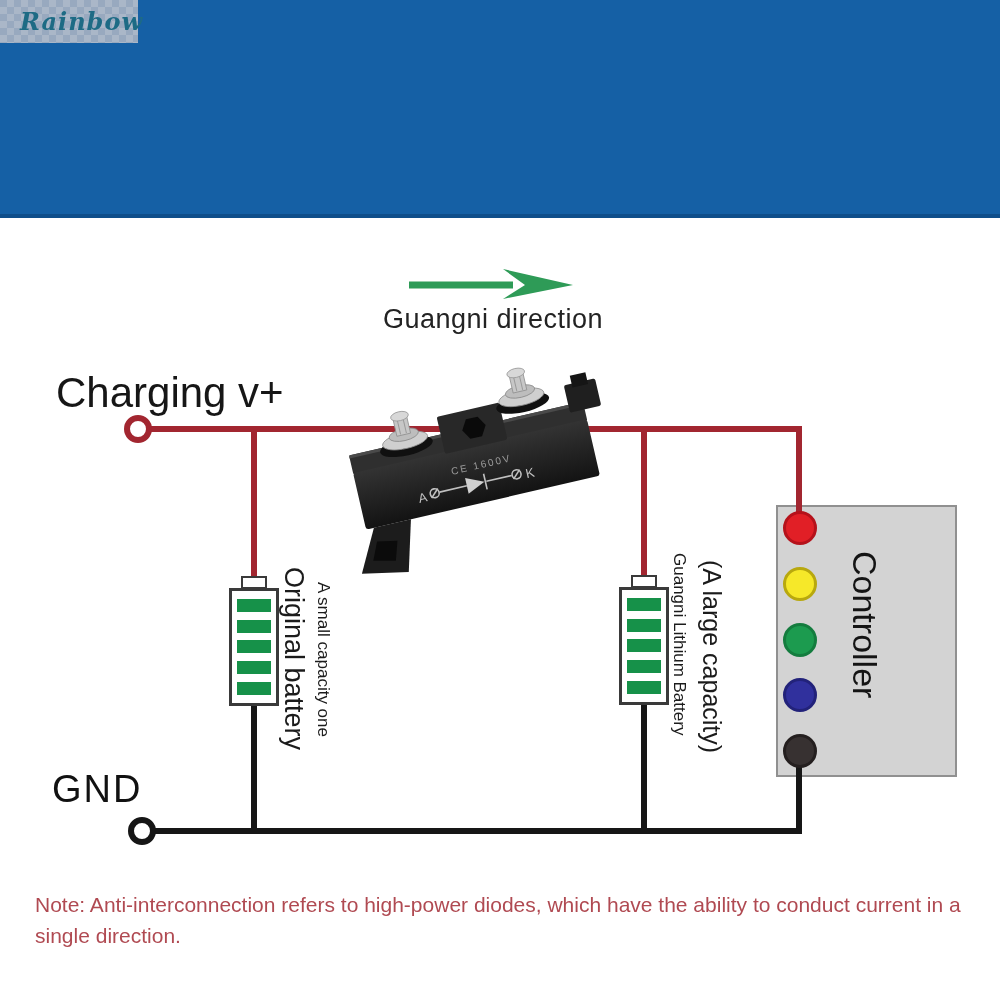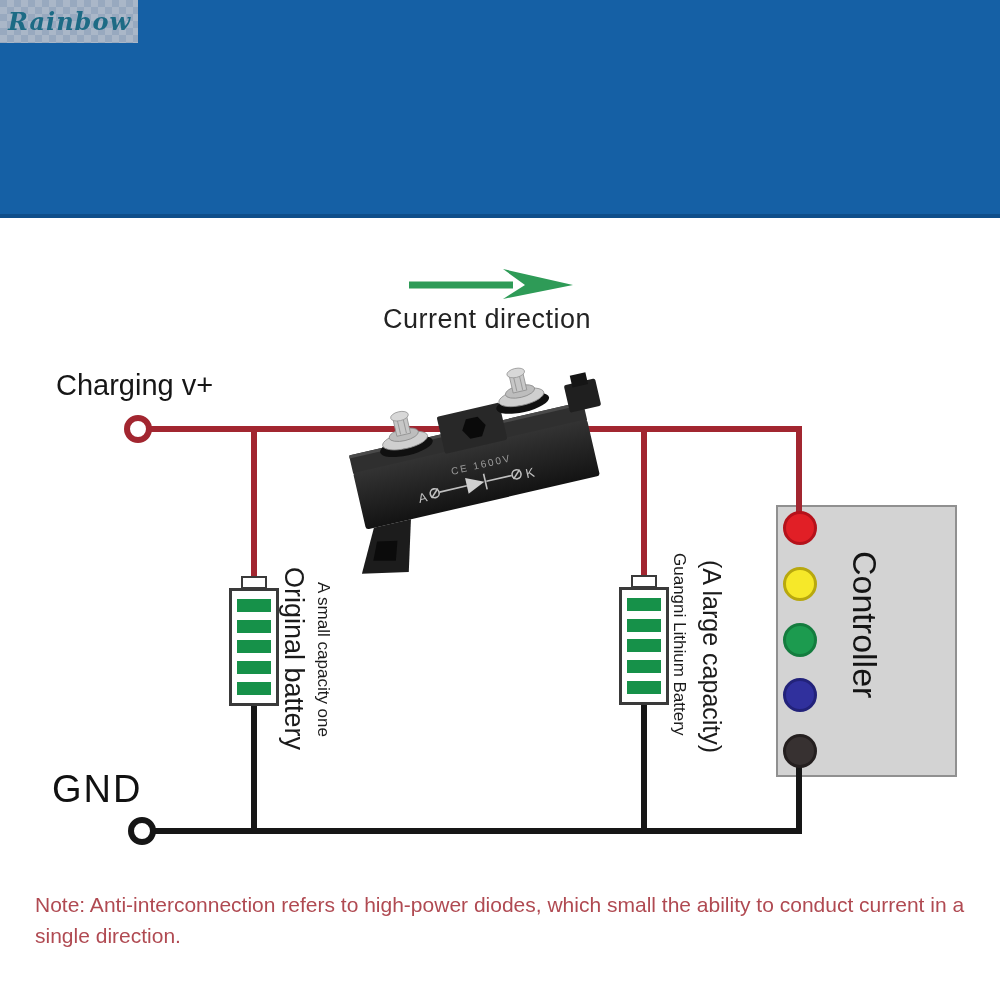--- a/index.html
+++ b/index.html
@@ -17,21 +17,21 @@
   .header {
     left: 0; top: 0; width: 1000px; height: 218px;
     background: #1560a5;
     border-bottom: 4px solid #0f4e8a;
     z-index: 1;
   }
   .logo-patch {
     left: 0; top: 0; width: 138px; height: 43px;
     background-image: repeating-conic-gradient(#aab7c8 0% 25%, #98a9bf 0% 50%);
     background-size: 14px 14px;
-    display: flex; align-items: center; padding-left: 8px;
+    display: flex; align-items: center; padding-left: 20px;
     z-index: 2;
   }
   .logo-text {
     font-family: "DejaVu Serif", serif;
     font-style: italic; font-weight: bold;
     font-size: 24px; color: #1d6b85; letter-spacing: 1px;
   }
   .title {
     left: 164px; top: 44px;
     color: #e8f1fa; font-size: 43px; line-height: 65px;
@@ -39,21 +39,21 @@
   }
 
   
   .arrow-svg { left: 405px; top: 266px; z-index: 2; }
   .current-direction {
     left: 383px; top: 304px; font-size: 27px; font-weight: 500;
     color: #232323; letter-spacing: 0.5px;
   }
 
   
-  .charging-label { left: 56px; top: 369px; font-size: 29px; color: #161616; font-weight: 500; }
+  .charging-label { left: 56px; top: 369px; font-size: 42px; color: #161616; font-weight: 500; }
   .gnd-label { left: 52px; top: 768px; font-size: 38px; color: #111; font-weight: 400; letter-spacing: 2px; }
 
   .terminal-ring {
     width: 28px; height: 28px; border-radius: 50%;
     background: #fff; z-index: 4;
   }
   .ring-red { left: 124px; top: 415px; border: 6px solid #a22630; }
   .ring-black { left: 128px; top: 817px; border: 6px solid #161616; }
 
   
@@ -132,21 +132,21 @@
 </div>
 <div class="abs title">
   <div>Principle diagram for preventing</div>
   <div>mutual charging</div>
 </div>
 
 <svg class="abs arrow-svg" width="172" height="34" viewBox="0 0 172 34">
   <line x1="4" y1="19" x2="108" y2="19" stroke="#2e9b57" stroke-width="7"></line>
   <polygon points="98,3 168,19 98,33 120,19" fill="#2e9b57"></polygon>
 </svg>
-<div class="abs current-direction">Current direction</div>
+<div class="abs current-direction">Guangni direction</div>
 
 <div class="abs charging-label">Charging v+</div>
 <div class="abs terminal-ring ring-red"></div>
 
 <div class="abs gnd-label">GND</div>
 <div class="abs terminal-ring ring-black"></div>
 
 <div class="abs wire red wire-pos-main"></div>
 <div class="abs wire red wire-pos-lbatt"></div>
 <div class="abs wire red wire-pos-rbatt"></div>
@@ -240,13 +240,13 @@
       <line x1="149" y1="96" x2="149" y2="112"></line>
       <line x1="150" y1="104" x2="176" y2="104"></line>
       <circle cx="181" cy="104" r="4.5"></circle>
       <line x1="177" y1="108" x2="185" y2="100"></line>
     </g>
     <text x="80" y="110" font-size="13" fill="#c0c0c0" font-family="Liberation Sans, sans-serif">A</text>
     <text x="190" y="110" font-size="13" fill="#c0c0c0" font-family="Liberation Sans, sans-serif">K</text>
   </g>
 </svg>
 
-<div class="abs note">Note: Anti-interconnection refers to high-power diodes, which small the ability to conduct current in a single direction.</div>
+<div class="abs note">Note: Anti-interconnection refers to high-power diodes, which have the ability to conduct current in a single direction.</div>
 
 </body></html>

